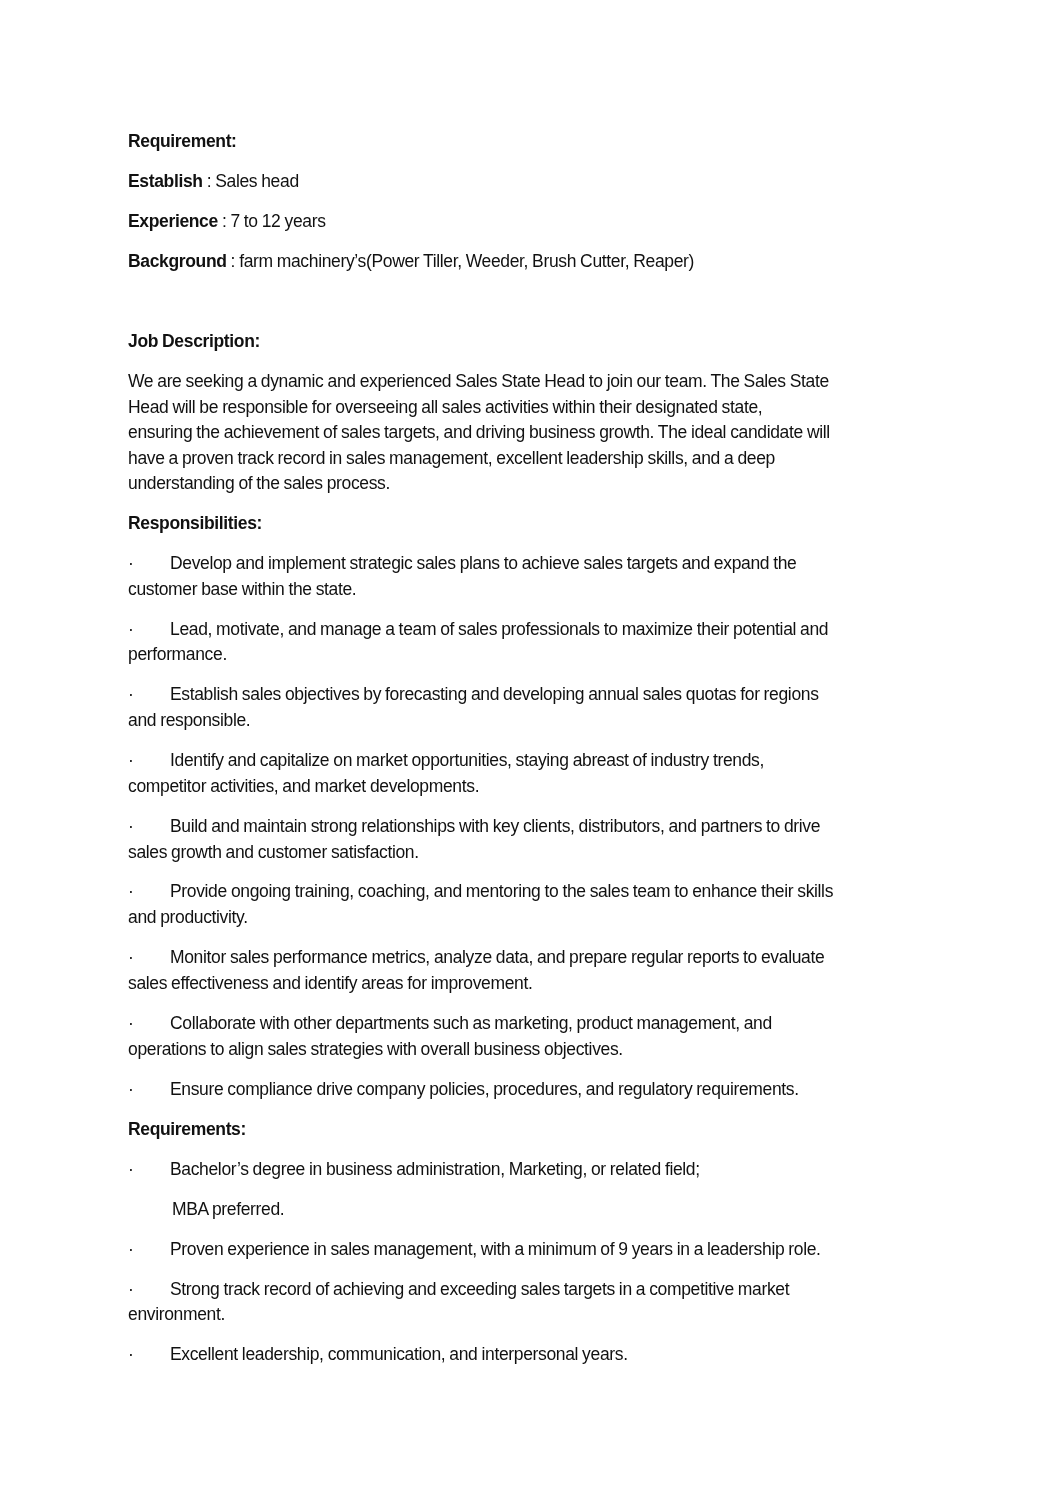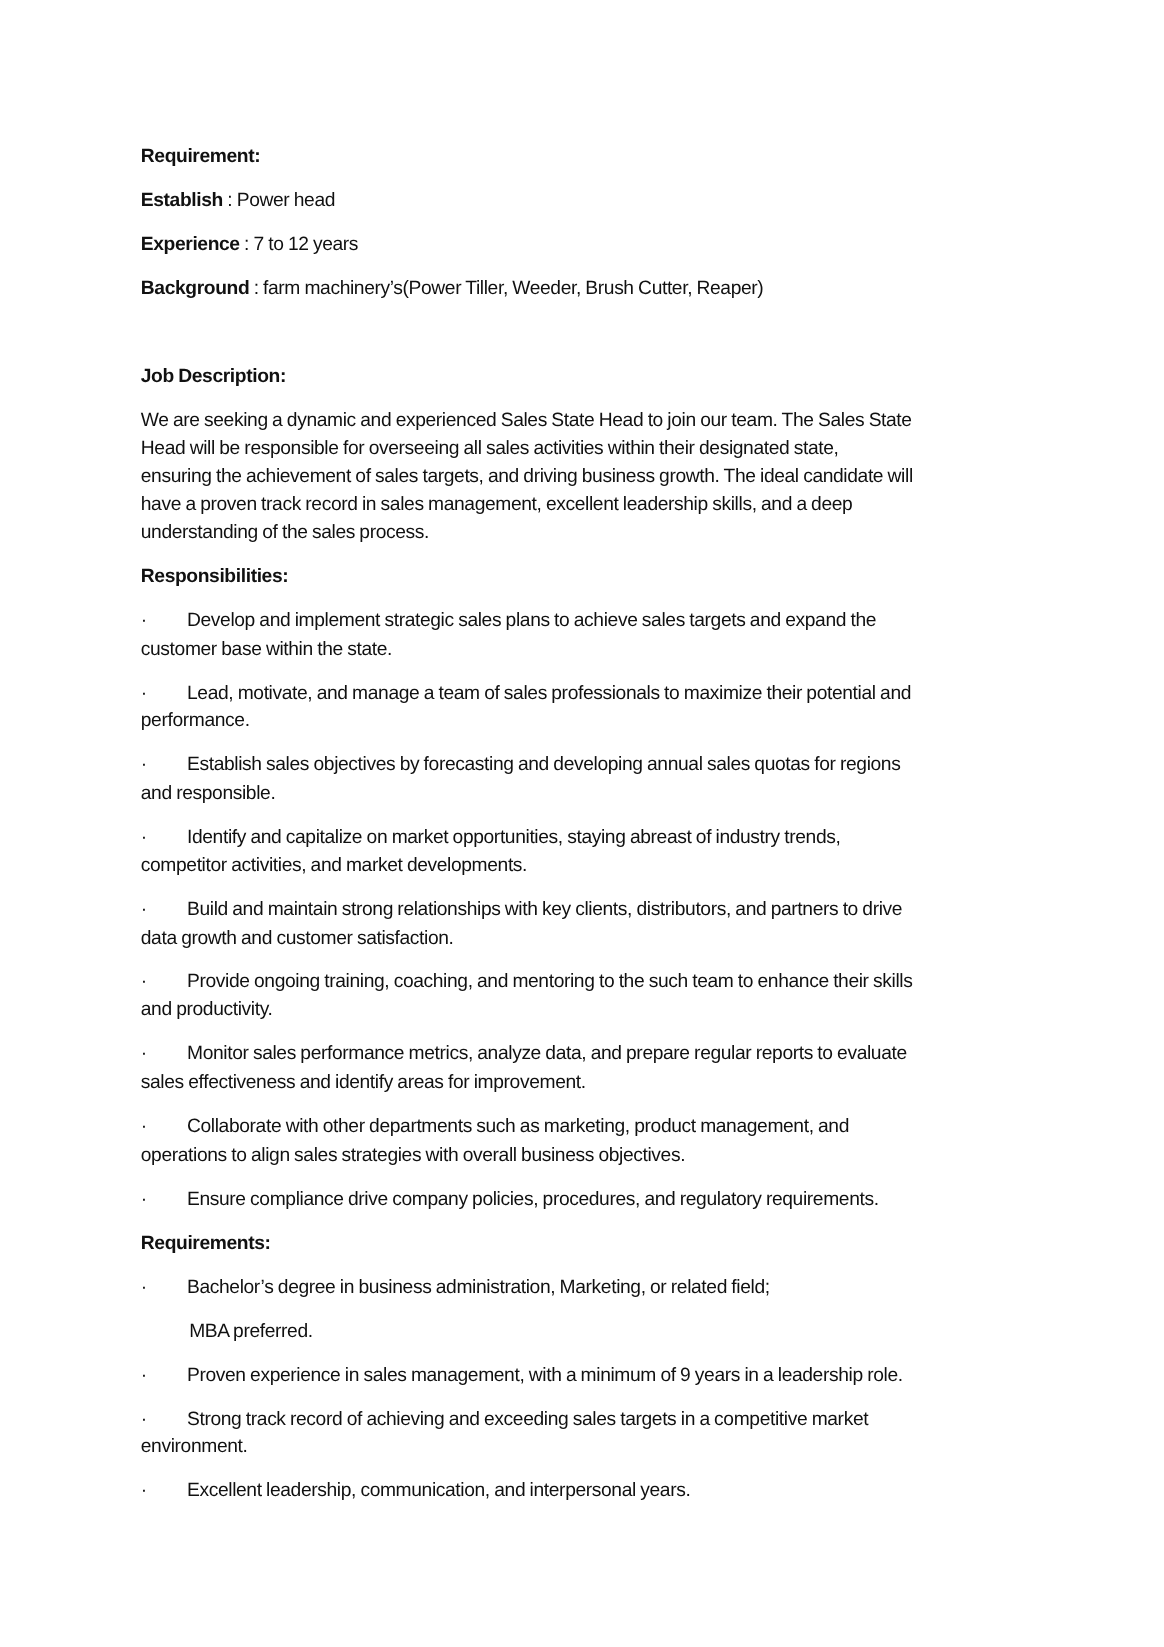--- a/index.html
+++ b/index.html
@@ -38,21 +38,21 @@
     .indent { padding-left: 44px; text-align: right; }
   </style>
 </head>
 <body>
 
 <div class="page">
 
   <div class="line b" style="top:0px">Requirement:</div>
 
   <div class="line" style="top:40px">
-    <span class="b">Establish</span><span> : Power head</span>
+    <span class="b">Establish</span><span> : Sales head</span>
   </div>
 
   <div class="line" style="top:80px">
     <span class="b">Experience</span><span> : 7 to 12 years</span>
   </div>
 
   <div class="line" style="top:120px">
     <span class="b">Background</span><span> : farm machinery’s(Power Tiller, Weeder, Brush Cutter, Reaper)</span>
   </div>
 
@@ -80,24 +80,24 @@
     <div>
       <div class="line" style="top:553px"><span class="bullet">·</span><span>Establish sales objectives by forecasting and developing annual sales quotas for regions</span></div>
       <div class="line" style="top:578.5px">and responsible.</div>
     </div>
     <div>
       <div class="line" style="top:619px"><span class="bullet">·</span><span>Identify and capitalize on market opportunities, staying abreast of industry trends,</span></div>
       <div class="line" style="top:644.5px">competitor activities, and market developments.</div>
     </div>
     <div>
       <div class="line" style="top:685px"><span class="bullet">·</span><span>Build and maintain strong relationships with key clients, distributors, and partners to drive</span></div>
-      <div class="line" style="top:710.5px">data growth and customer satisfaction.</div>
+      <div class="line" style="top:710.5px">sales growth and customer satisfaction.</div>
     </div>
     <div>
-      <div class="line" style="top:750px"><span class="bullet">·</span><span>Provide ongoing training, coaching, and mentoring to the such team to enhance their skills</span></div>
+      <div class="line" style="top:750px"><span class="bullet">·</span><span>Provide ongoing training, coaching, and mentoring to the sales team to enhance their skills</span></div>
       <div class="line" style="top:775.5px">and productivity.</div>
     </div>
     <div>
       <div class="line" style="top:816px"><span class="bullet">·</span><span>Monitor sales performance metrics, analyze data, and prepare regular reports to evaluate</span></div>
       <div class="line" style="top:841.5px">sales effectiveness and identify areas for improvement.</div>
     </div>
     <div>
       <div class="line" style="top:882px"><span class="bullet">·</span><span>Collaborate with other departments such as marketing, product management, and</span></div>
       <div class="line" style="top:907.5px">operations to align sales strategies with overall business objectives.</div>
     </div>

